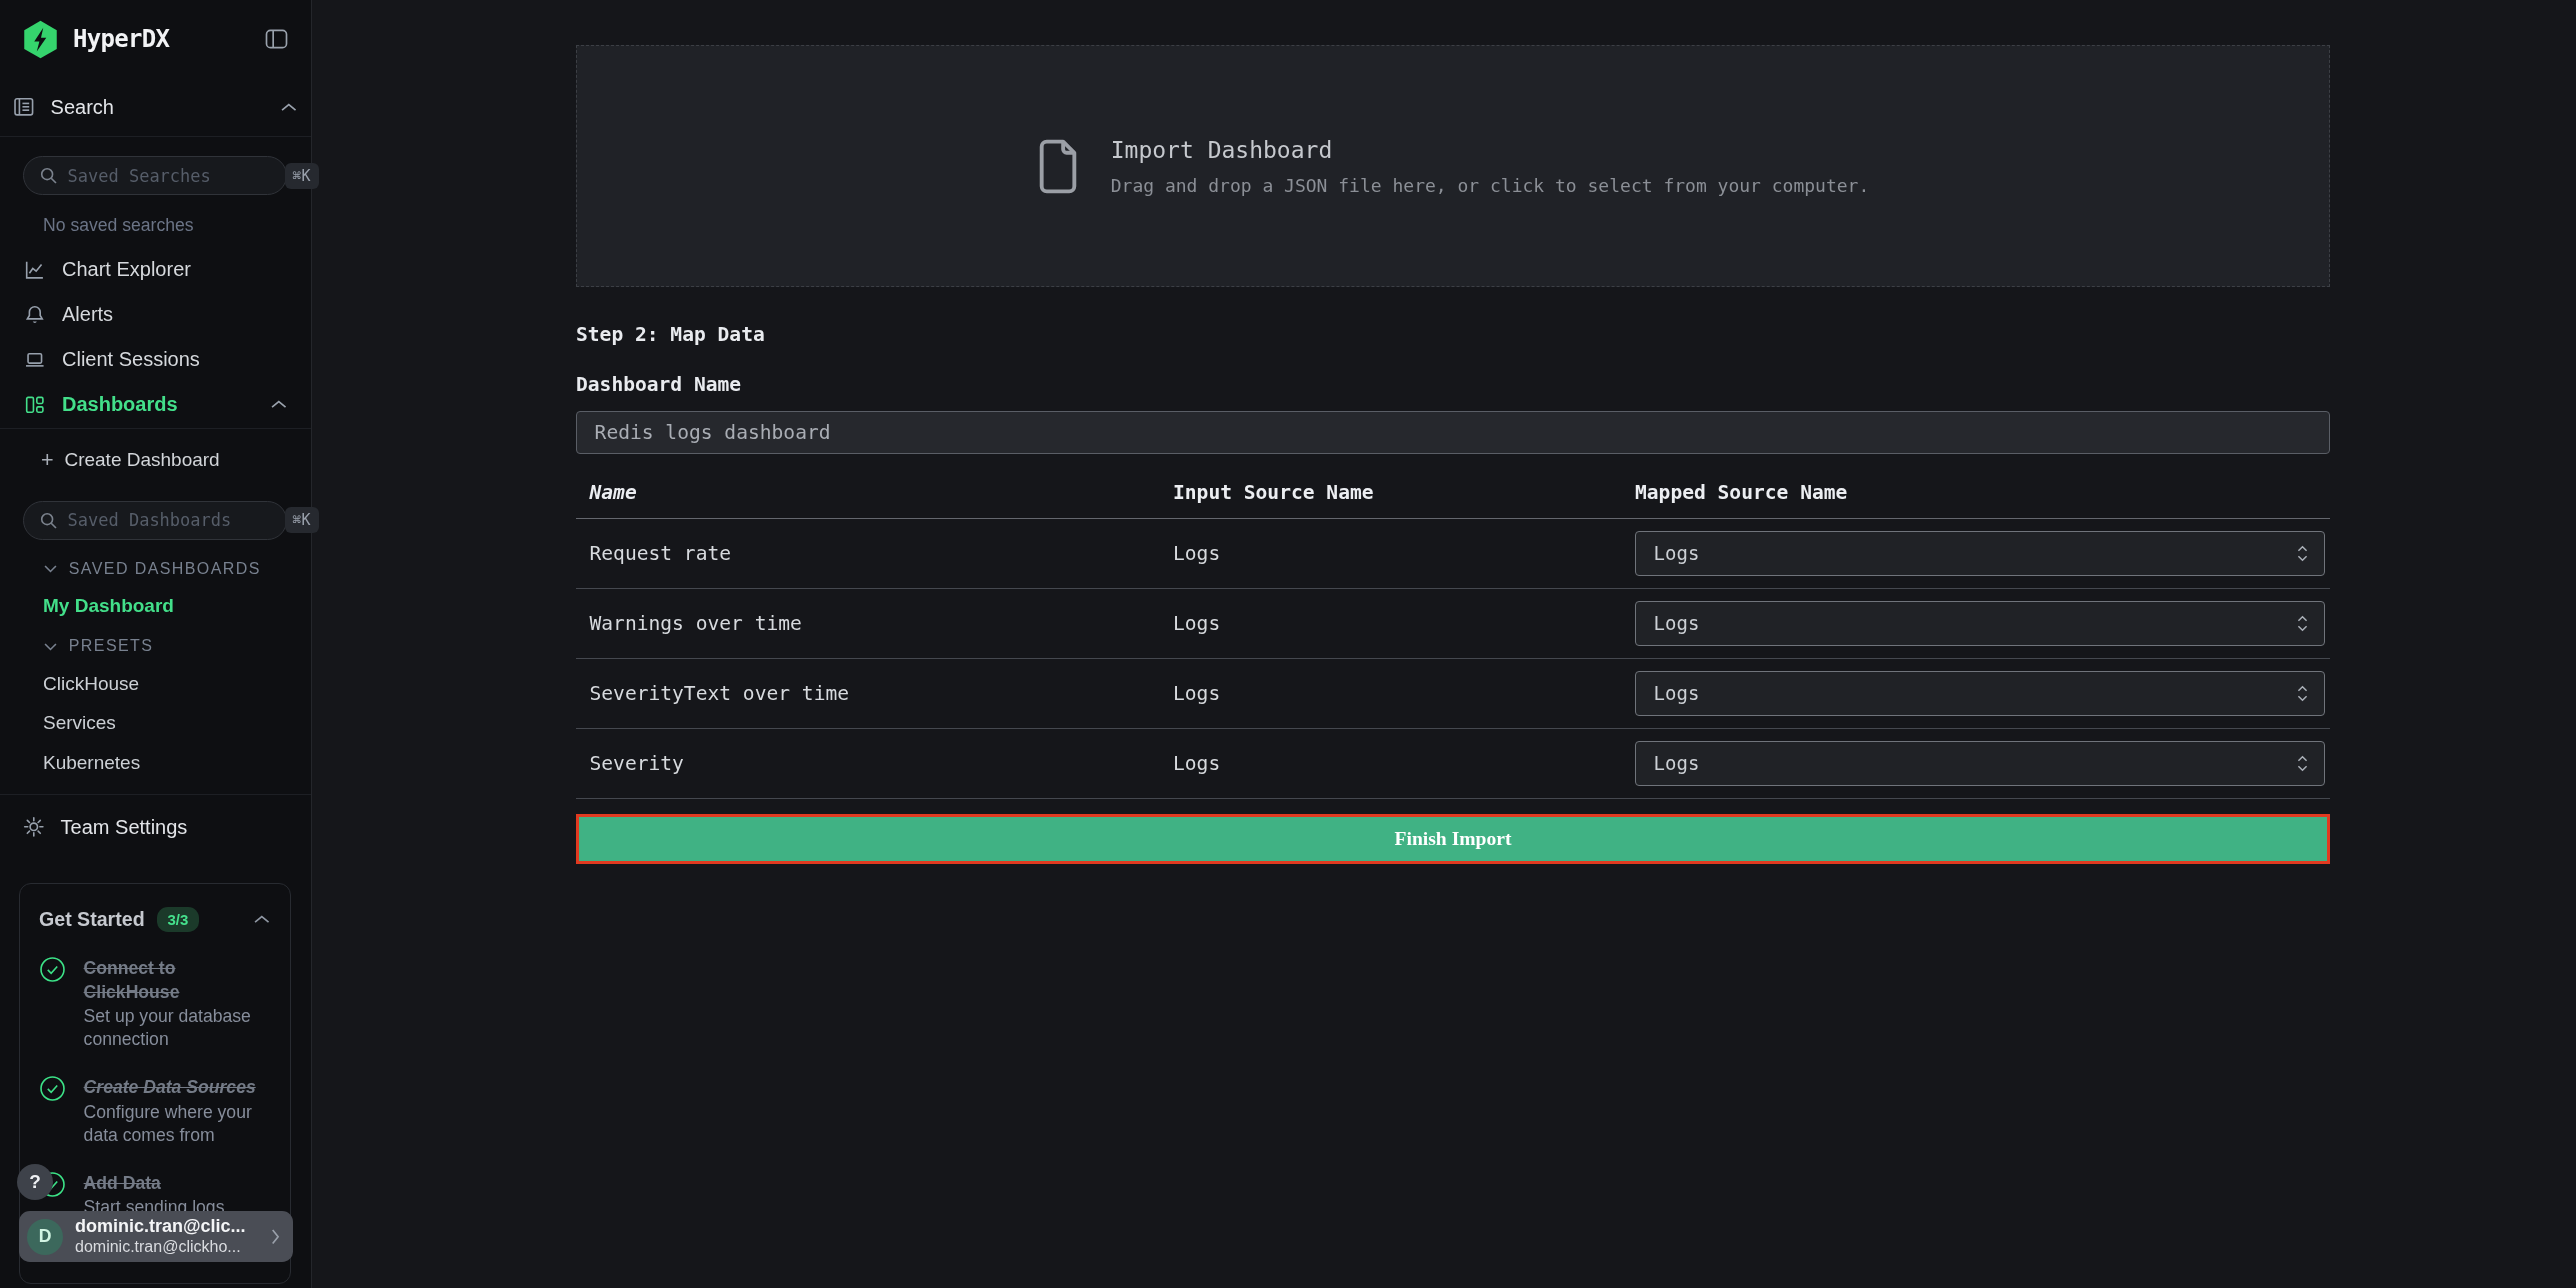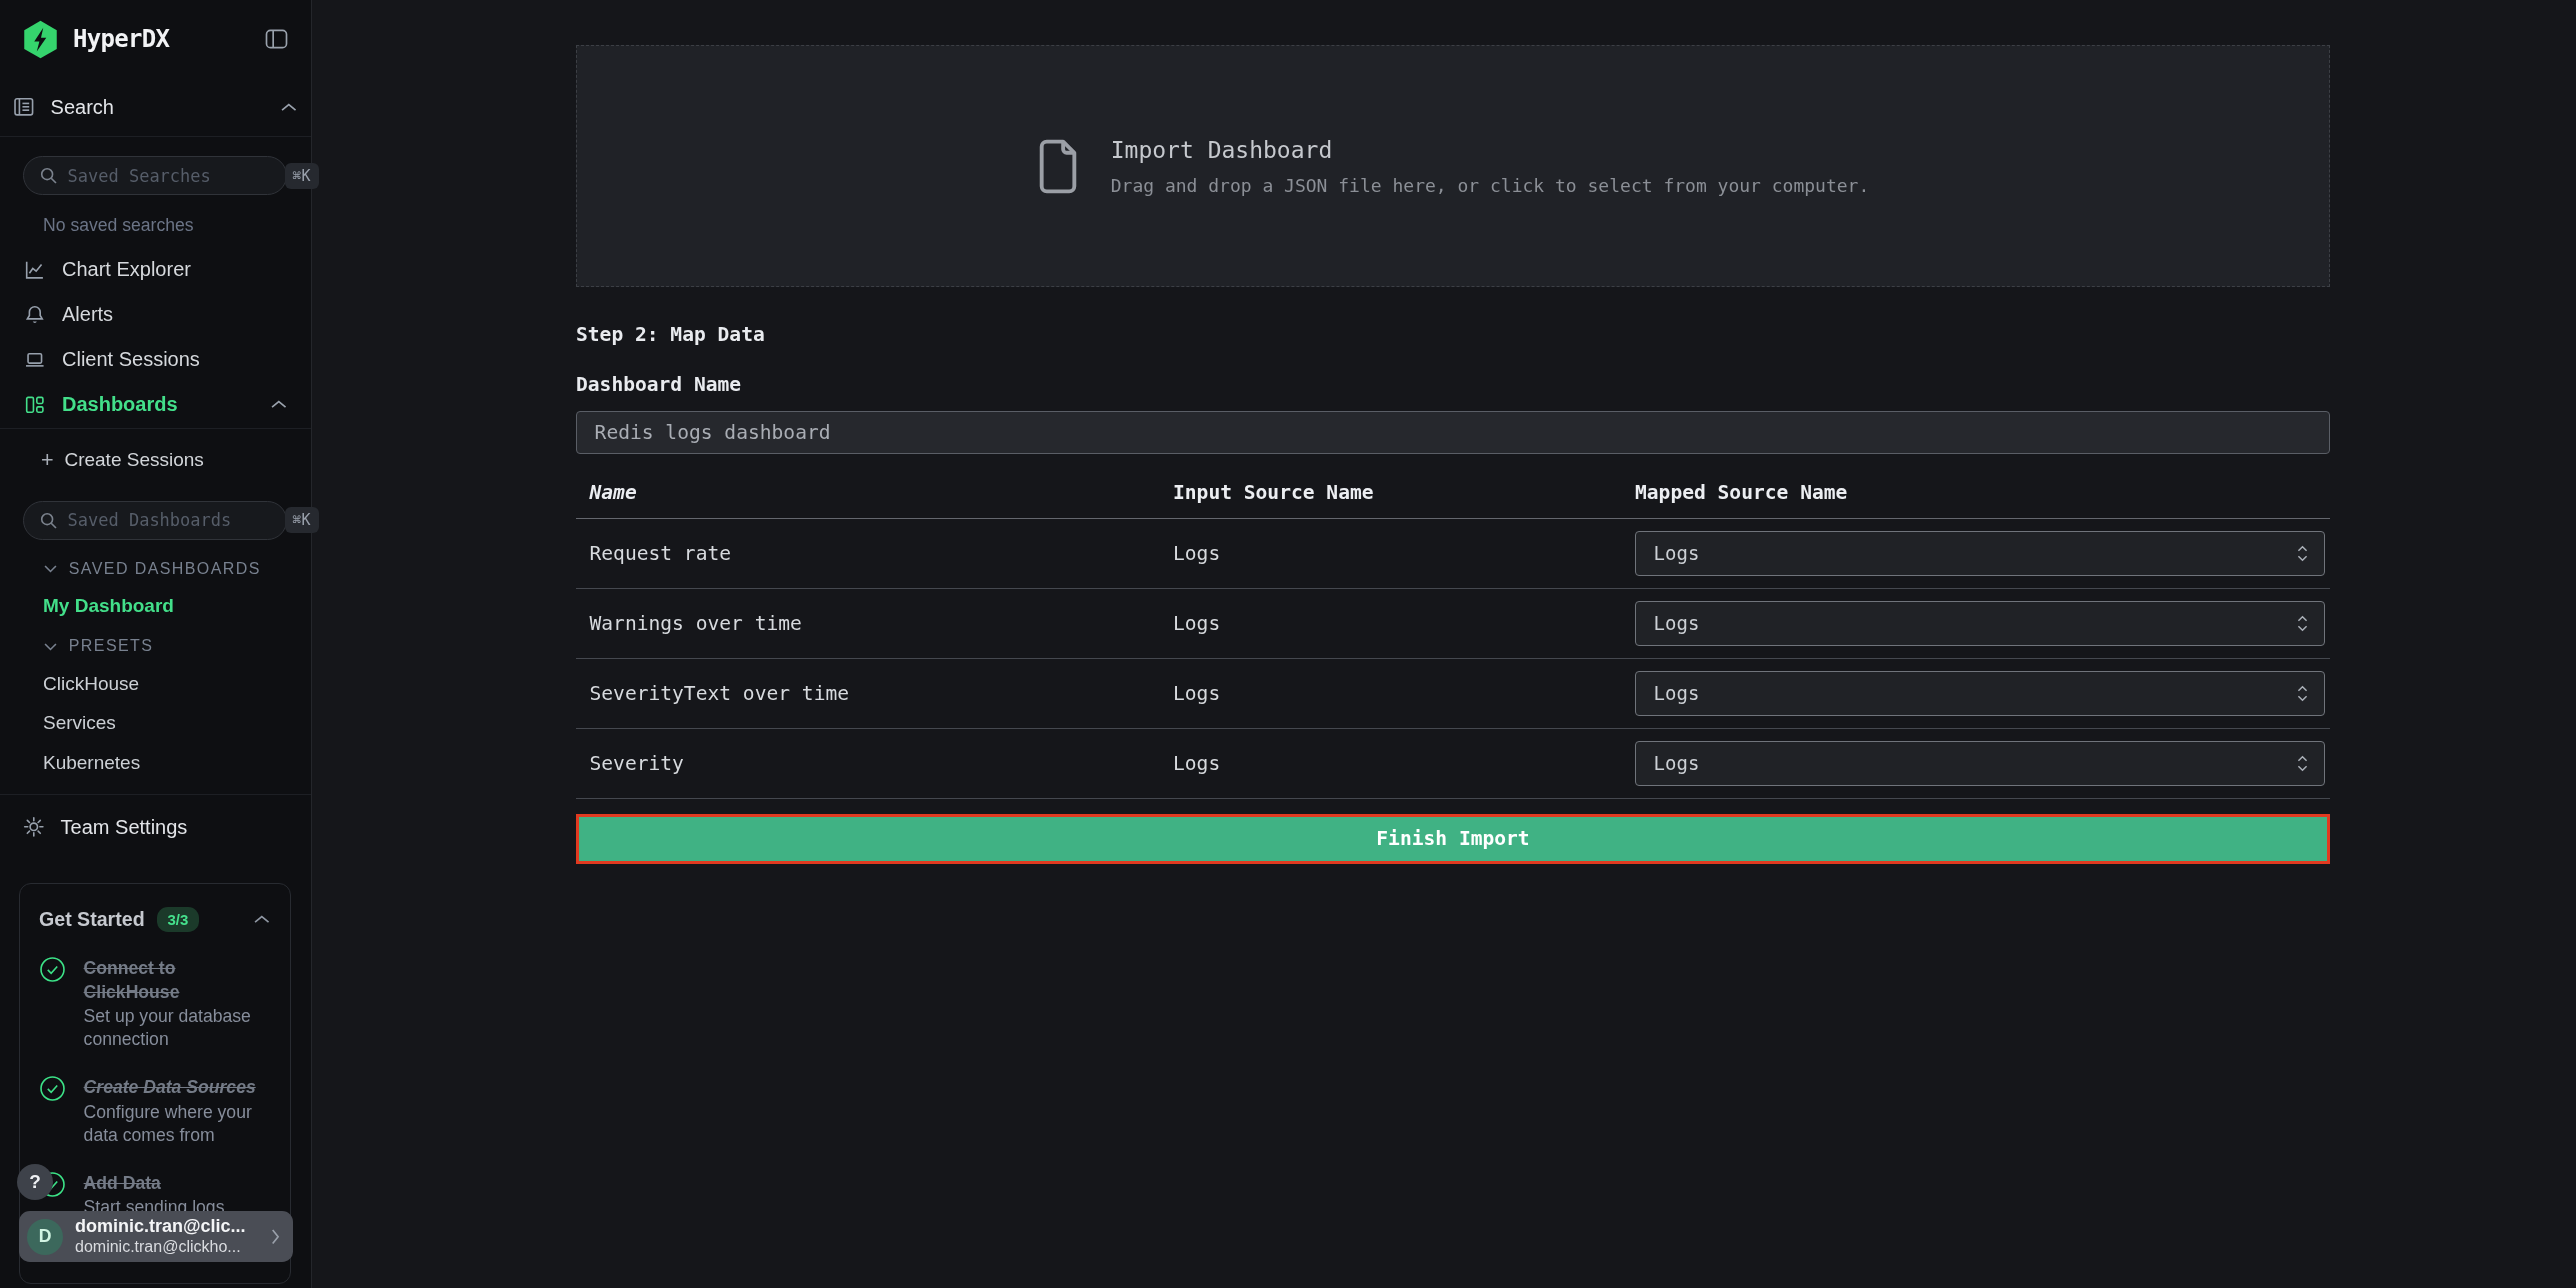--- a/index.html
+++ b/index.html
@@ -102,21 +102,21 @@
     height:70px; border-bottom:1.4px solid #45484f; }
   .tbl-row:last-of-type { border-bottom:none; }
   .cell { font-size:19.6px; color:#d7dade; }
   .cell-name { padding-left:13.5px; }
   .select { height:45px; width:calc(100% - 5.4px); background:#202226; border:1.4px solid #70747b;
     border-radius:4px; display:flex; align-items:center; padding:0 13.5px 0 17.6px; cursor:pointer; }
   .select-value { font-size:19px; color:#ccd0d5; flex:1; }
 
   .finish-btn { margin-top:15px; width:100%; height:50px; background:#40b284;
     border:3.4px solid #e13a20; display:flex; align-items:center; justify-content:center;
-    cursor:pointer; }
+    cursor:pointer;font-family:Liberation Serif, serif; }
   .finish-label { font-size:19.6px; font-weight:bold; color:#ffffff; }
 
   svg { display:block; }
 </style>
 </head>
 <body>
 
 <div class="sidebar">
 
   <div class="logo-row">
@@ -206,21 +206,21 @@
       <span class="chev-right-side">
         <svg width="17.6" height="10.8" viewBox="0 0 26 16" fill="none" stroke="#9aa2ad" stroke-width="2.5">
           <polyline points="3,12 13,4 23,12"></polyline>
         </svg>
       </span>
     </div>
   </div>
 
   <div class="create-row">
     <span class="plus">+</span>
-    <span class="create-label sans">Create Sessions</span>
+    <span class="create-label sans">Create Dashboard</span>
   </div>
 
   <div class="pill">
     <span>
       <svg width="19" height="19" viewBox="0 0 28 28" fill="none" stroke="#7b828d" stroke-width="2.4">
         <circle cx="12" cy="12" r="8"></circle>
           <line x1="18" y1="18" x2="25" y2="25"></line>
       </svg>
     </span>
     <input readonly="" placeholder="Saved Dashboards" style="">

